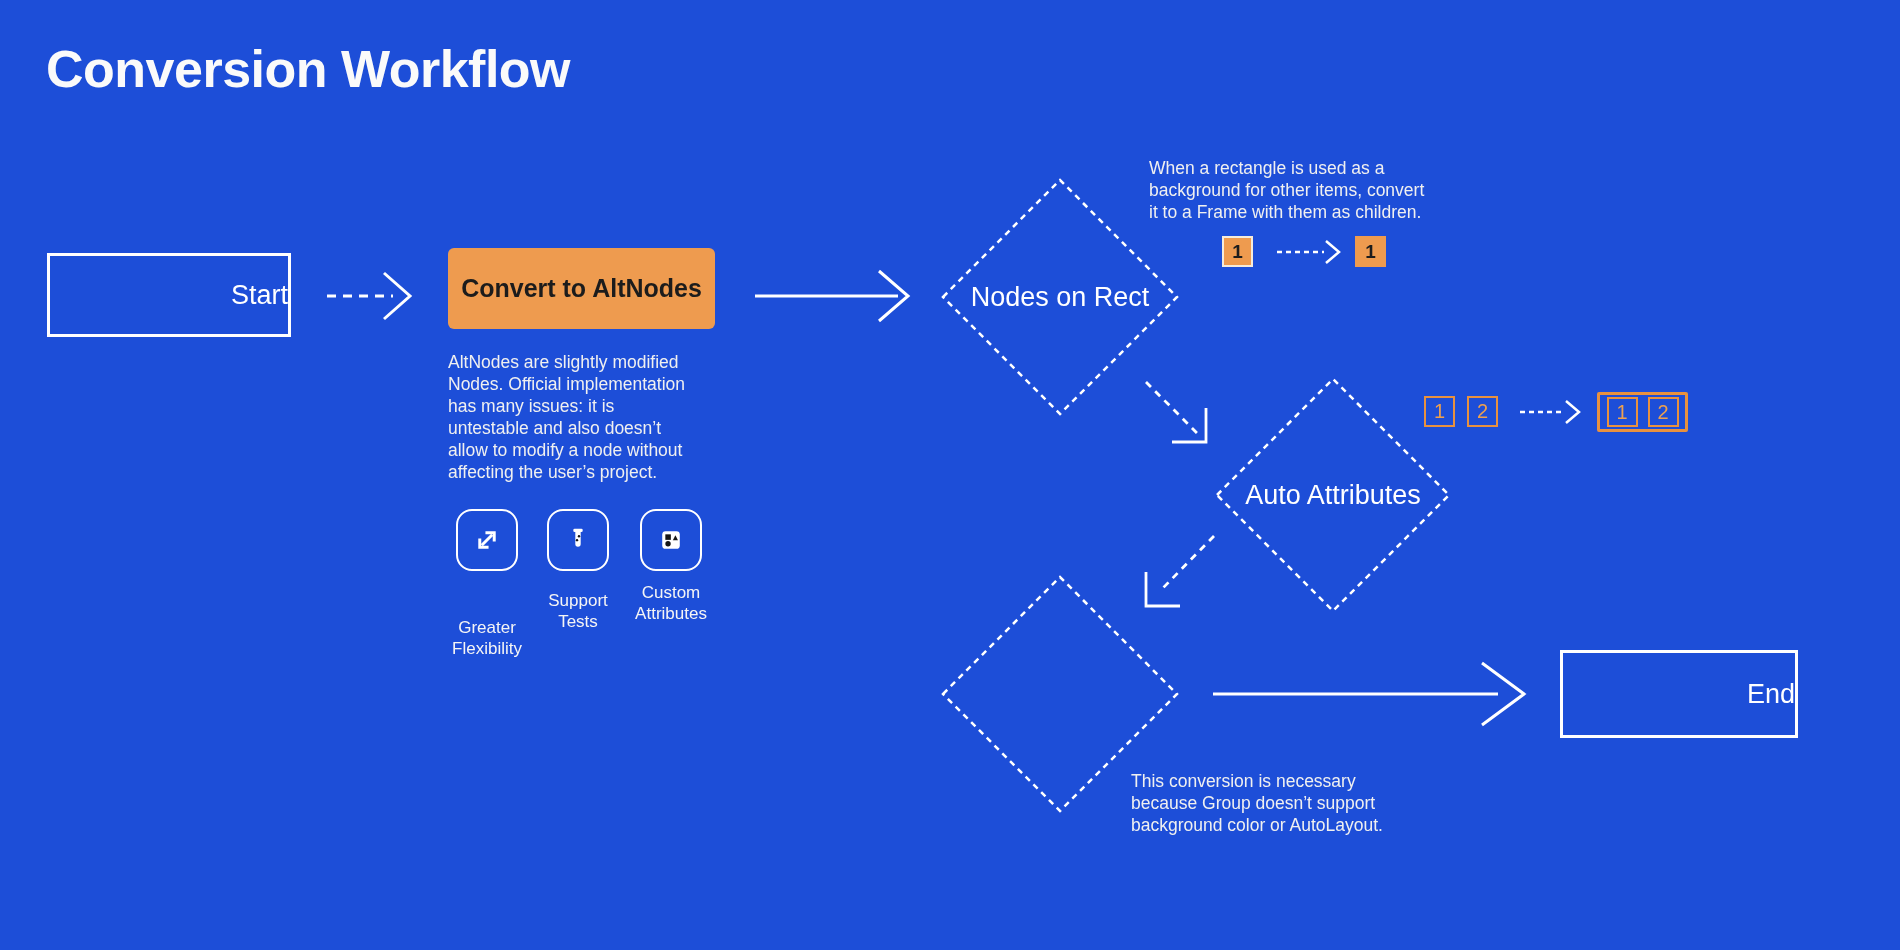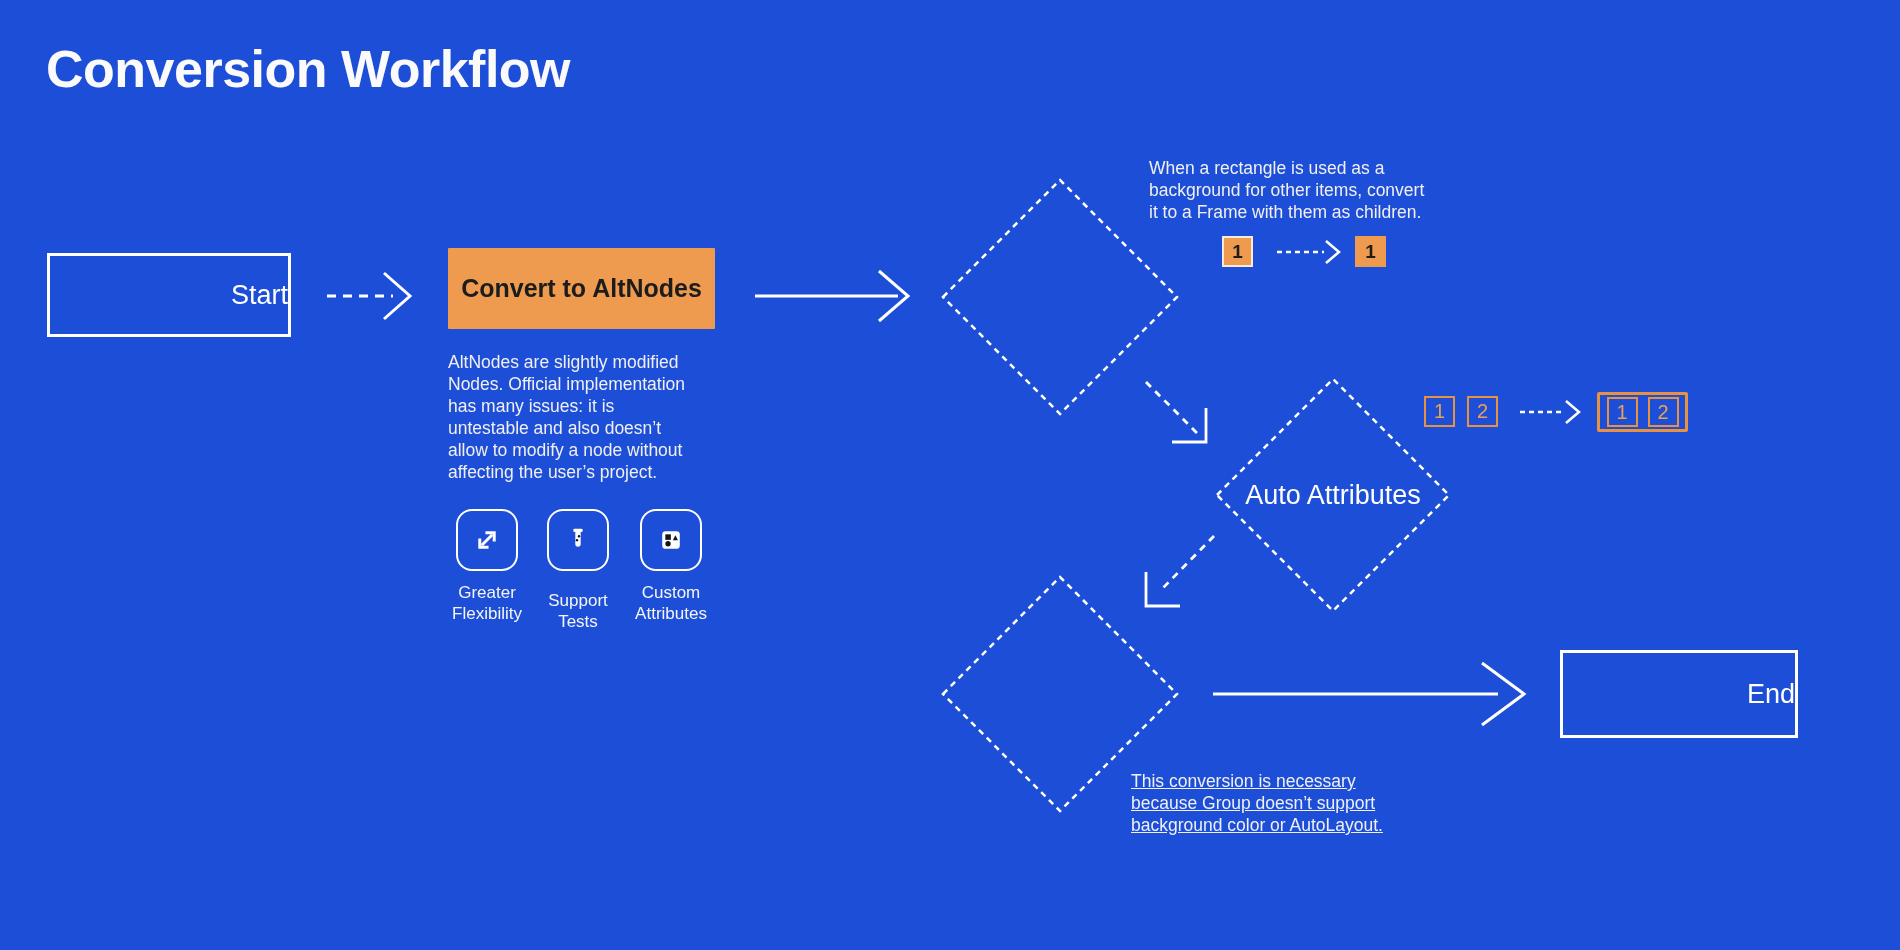--- a/index.html
+++ b/index.html
@@ -50,53 +50,53 @@
     left: 448px; top: 248px;
     width: 267px; height: 81px;
     box-sizing: border-box;
     background: #ee9b4f;
     display: flex;
     align-items: center;
     justify-content: center;
     color: #1c1c1c;
     font-size: 25px;
     font-weight: 600;
-    border-radius: 1px;
+    border-radius: 6px;
   }
   .note {
     position: absolute;
     white-space: pre-line;
     color: #f0f0f0;
     font-size: 17.5px;
     line-height: 22px;
   }
   #altnodes-description { left: 448px; top: 351px; width: 310px; }
   #note-nodes-on-rect   { left: 1149px; top: 157px; width: 420px; }
   #note-auto-autolayout { left: 1402px; top: 334px; width: 400px; }
-  #note-group-to-frame  { left: 1131px; top: 770px; width: 360px; text-decoration: underline; }
+  #note-group-to-frame  { left: 1131px; top: 770px; width: 360px; }
   .diamond-label {
     position: absolute;
     width: 240px;
     text-align: center;
     color: #ffffff;
     font-size: 27px;
     line-height: 32px;
   }
   #label-d1 { left: 940px;  top: 281px; }
   #label-d2 { left: 1213px; top: 479px; }
   #label-d3 { left: 940px;  top: 678px; }
   .feature {
     position: absolute;
     width: 124px;
     top: 509px;
     display: flex;
     flex-direction: column;
     align-items: center;
   }
-  #feature-0 { left: 425px; }
+  #feature-0 { left: 425px; gap: 35px; }
   #feature-1 { left: 516px; gap: 8px; }
   #feature-2 { left: 609px; }
   .feature-iconbox {
     width: 62px; height: 62px;
     box-sizing: border-box;
     border: 2.5px solid #ffffff;
     border-radius: 16px;
     display: flex;
     align-items: center;
     justify-content: center;
@@ -256,20 +256,21 @@
         <rect x="5.8" y="5.8" width="12.4" height="12.4" rx="2.4" fill="#ffffff"></rect>
         <rect x="8" y="8" width="3.9" height="3.9" fill="#161616"></rect>
         <polygon points="15.1,8.6 16.9,12.1 13.3,12.1" fill="#161616"></polygon>
         <circle cx="9.9" cy="14.6" r="1.9" fill="#161616"></circle>
       </svg>
     </div>
     <div class="feature-label">Custom
 Attributes</div>
   </div>
 
+  <div class="diamond-label" id="label-d1">Nodes on Rect</div>
   <div class="diamond-label" id="label-d2">Auto Attributes</div>
 
   <div class="note" id="note-nodes-on-rect">When a rectangle is used as a
 background for other items, convert
 it to a Frame with them as children.</div>
   <div class="note" id="note-group-to-frame">This conversion is necessary
 because Group doesn’t support
 background color or AutoLayout.</div>
 
   <div class="badge badge-solid badge-bordered" id="badge-rect-before">1</div>

